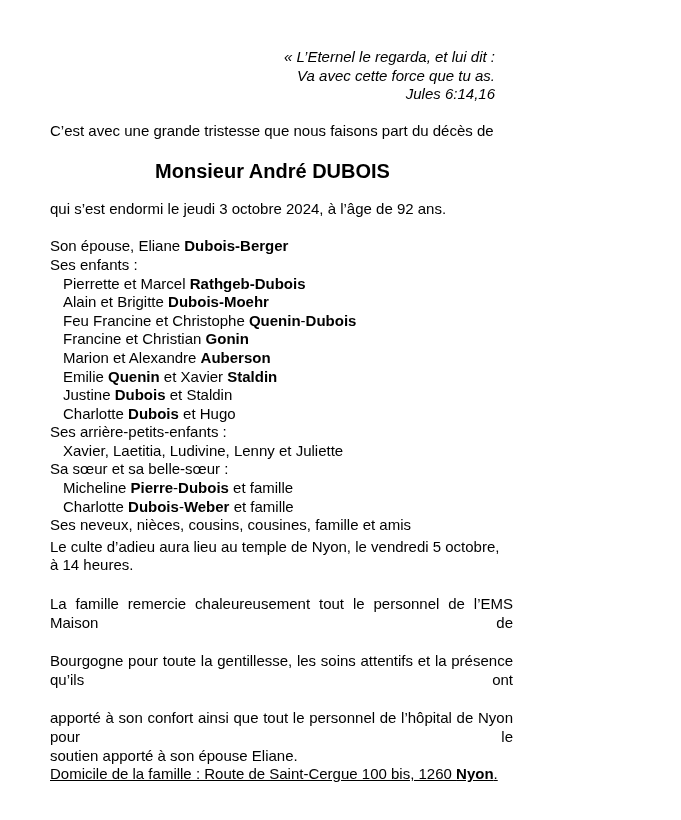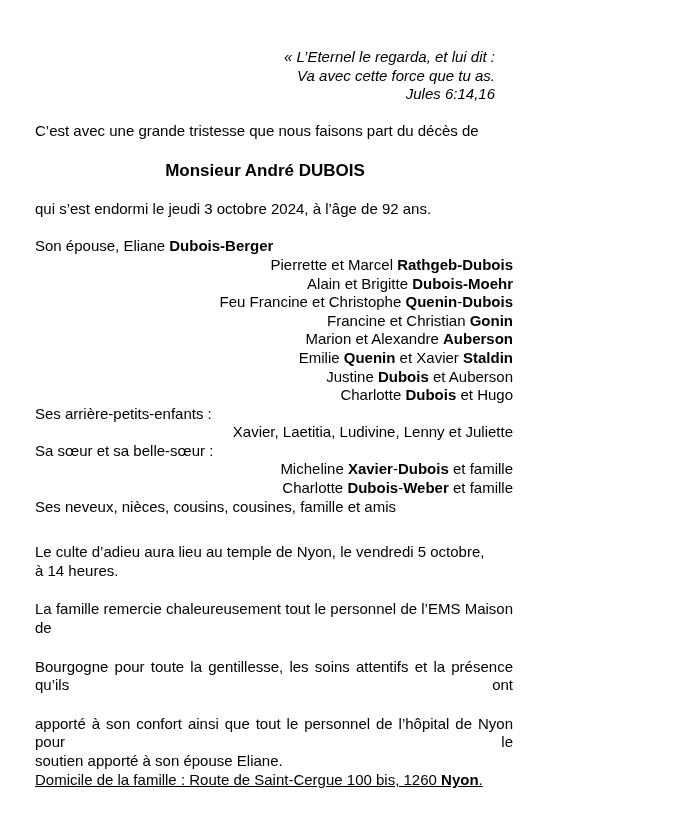--- a/index.html
+++ b/index.html
@@ -13,44 +13,44 @@
     overflow: hidden;
     color: #000000;
     font-family: "Liberation Sans", "DejaVu Sans", sans-serif;
     font-size: 15px;
     line-height: 18.6px;
   }
   .page {
     box-sizing: border-box;
     width: 564px;
     height: 820px;
-    padding: 48px 51px 0 35px;
+    padding: 48px 51px 0 50px;
     background: #ffffff;
   }
   p, h1, div { margin: 0; padding: 0; }
 
   .quote {
     text-align: right;
     font-style: italic;
     padding-right: 18px;
     margin-bottom: 18.6px;
   }
   .mb { margin-bottom: 18.6px; }
 
   .title {
-    font-size: 17px;
+    font-size: 20px;
     font-weight: bold;
     line-height: 22px;
     text-align: center;
     margin: 0 18px 18.6px 0;
   }
 
-  .family { margin-bottom: 27px; }
+  .family { margin-bottom: 3px; }
   .fline { white-space: pre-wrap; }
-  .ind { padding-left: 13px; text-align: right; }
+  .ind { padding-left: 13px; }
 
   .b { font-weight: bold; }
 
   .jline {
     text-align: justify;
     text-align-last: justify;
     margin-top: 20px;
   }
   .residence { white-space: pre-wrap; text-decoration: underline; }
 </style>
@@ -67,32 +67,33 @@
 
   <p class="mb">C’est avec une grande tristesse que nous faisons part du décès de</p>
 
   <h1 class="title">Monsieur André DUBOIS</h1>
 
   <p class="mb">qui s’est endormi le jeudi 3 octobre 2024, à l’âge de 92 ans.</p>
 
 
   <div class="family">
       <div class="fline"><span>Son épouse, Eliane </span><span class="b">Dubois-Berger</span></div>
+      <div class="fline"><span>Ses enfants :</span></div>
       <div class="fline ind"><span>Pierrette et Marcel </span><span class="b">Rathgeb-Dubois</span></div>
       <div class="fline ind"><span>Alain et Brigitte </span><span class="b">Dubois-Moehr</span></div>
       <div class="fline ind"><span>Feu Francine et Christophe </span><span class="b">Quenin</span><span>-</span><span class="b">Dubois</span></div>
       <div class="fline ind"><span>Francine et Christian </span><span class="b">Gonin</span></div>
       <div class="fline ind"><span>Marion et Alexandre </span><span class="b">Auberson</span></div>
       <div class="fline ind"><span>Emilie </span><span class="b">Quenin</span><span> et Xavier </span><span class="b">Staldin</span></div>
-      <div class="fline ind"><span>Justine </span><span class="b">Dubois</span><span> et Auberson</span></div>
+      <div class="fline ind"><span>Justine </span><span class="b">Dubois</span><span> et Staldin</span></div>
       <div class="fline ind"><span>Charlotte </span><span class="b">Dubois</span><span> et Hugo</span></div>
       <div class="fline"><span>Ses arrière-petits-enfants :</span></div>
       <div class="fline ind"><span>Xavier, Laetitia, Ludivine, Lenny et Juliette</span></div>
       <div class="fline"><span>Sa sœur et sa belle-sœur :</span></div>
-      <div class="fline ind"><span>Micheline </span><span class="b">Xavier</span><span>-</span><span class="b">Dubois</span><span> et famille</span></div>
+      <div class="fline ind"><span>Micheline </span><span class="b">Pierre</span><span>-</span><span class="b">Dubois</span><span> et famille</span></div>
       <div class="fline ind"><span>Charlotte </span><span class="b">Dubois</span><span>-</span><span class="b">Weber</span><span> et famille</span></div>
       <div class="fline"><span>Ses neveux, nièces, cousins, cousines, famille et amis</span></div>
     </div>
 
   <div>
     <div>Le culte d’adieu aura lieu au temple de Nyon, le vendredi 5 octobre,</div>
     <div>à 14 heures.</div>
   </div>
 
   <div>

